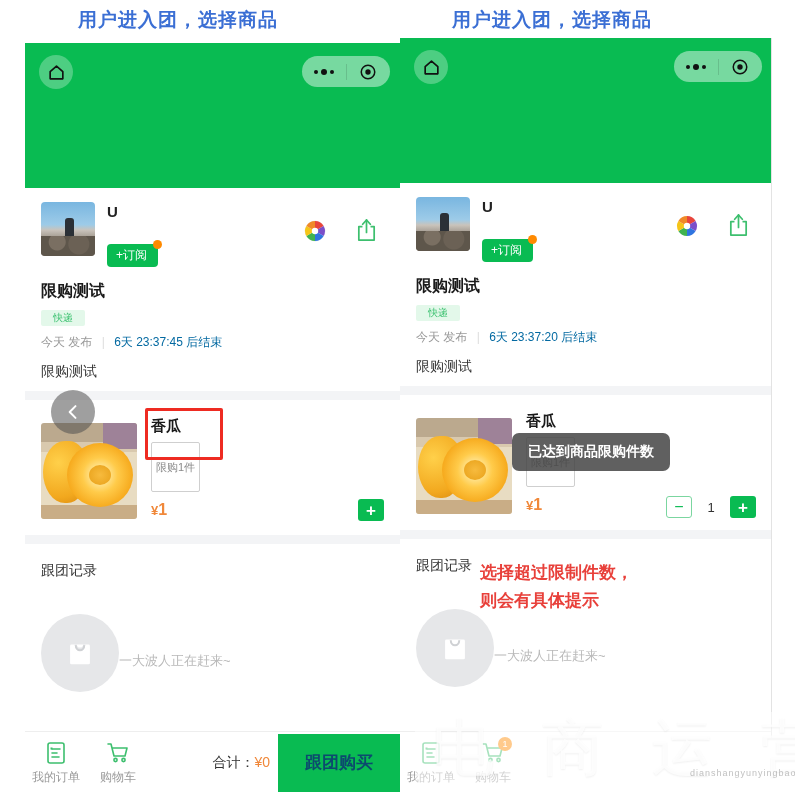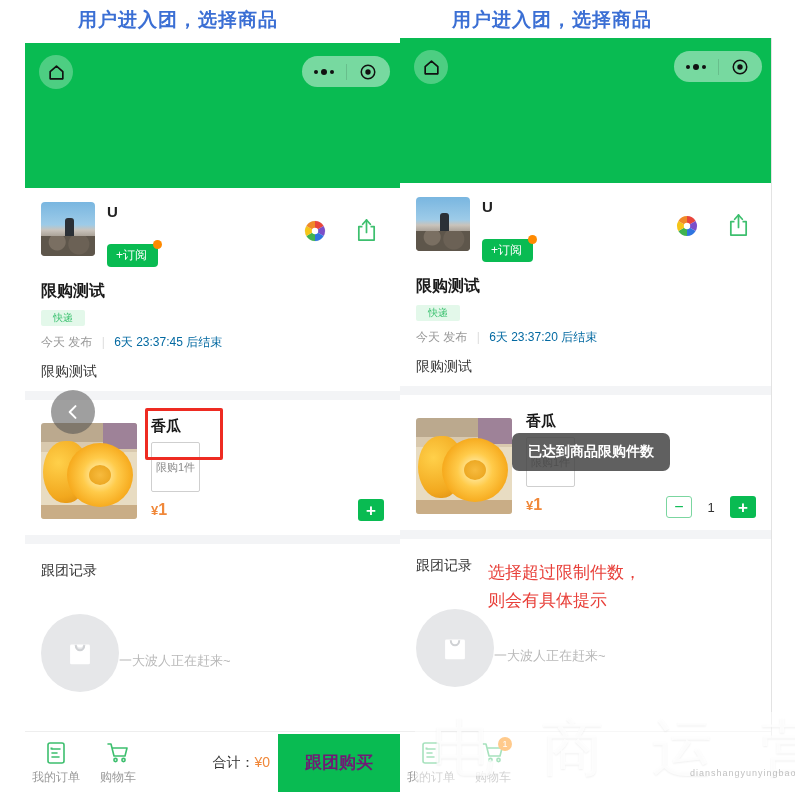--- a/index.html
+++ b/index.html
@@ -193,22 +193,22 @@
   .empty {
     margin-top: 34px; display: flex; flex-direction: row; align-items: center;
   }
   .empty-circle {
     width: 78px; height: 78px; border-radius: 50%; background: #e6e7e9;
     display: flex; align-items: center; justify-content: center;
   }
   .empty-text { margin-top: 16px; font-size: 13px; color: #b9b9b9; }
 
   .annot {
-    position: absolute; left: 88px; top: 20px;
-    color: #e8403a; font-size: 17px; line-height: 28px; font-weight: normal;
+    position: absolute; left: 80px; top: 20px;
+    color: #e8403a; font-size: 17px; line-height: 28px; font-weight: bold;
     z-index: 6;
   }
 
   
   .bottom-bar {
     position: absolute; left: 0; bottom: 0; width: 100%; height: 62px;
     background: #fff; border-top: 1px solid #eee;
     display: flex; align-items: center;
   }
   .bb-item {
@@ -221,21 +221,21 @@
     min-width: 14px; height: 14px; border-radius: 7px;
     background: #ff8a00; color: #fff; font-size: 9px;
     display: flex; align-items: center; justify-content: center; padding: 0 3px;
   }
   .total {
     margin-left: auto; margin-right: 8px;
     font-size: 14px; color: #333; font-weight: normal;
   }
   .total .amt { color: #f0883a; }
   .buy-btn {
-    width: 122px; height: 58px; background: #09bb52; color: #701a75;
+    width: 122px; height: 58px; background: #09bb52; color: #0c4a6e;
     font-size: 17px; font-weight: bold;
     display: flex; align-items: center; justify-content: center;
   }
 
   
   .watermark {
     position: absolute; left: 432px; top: 706px;
     font-family: "DejaVu Serif", serif;
     font-size: 62px; color: rgba(255,255,255,0.78);
     letter-spacing: 14px; white-space: nowrap;

